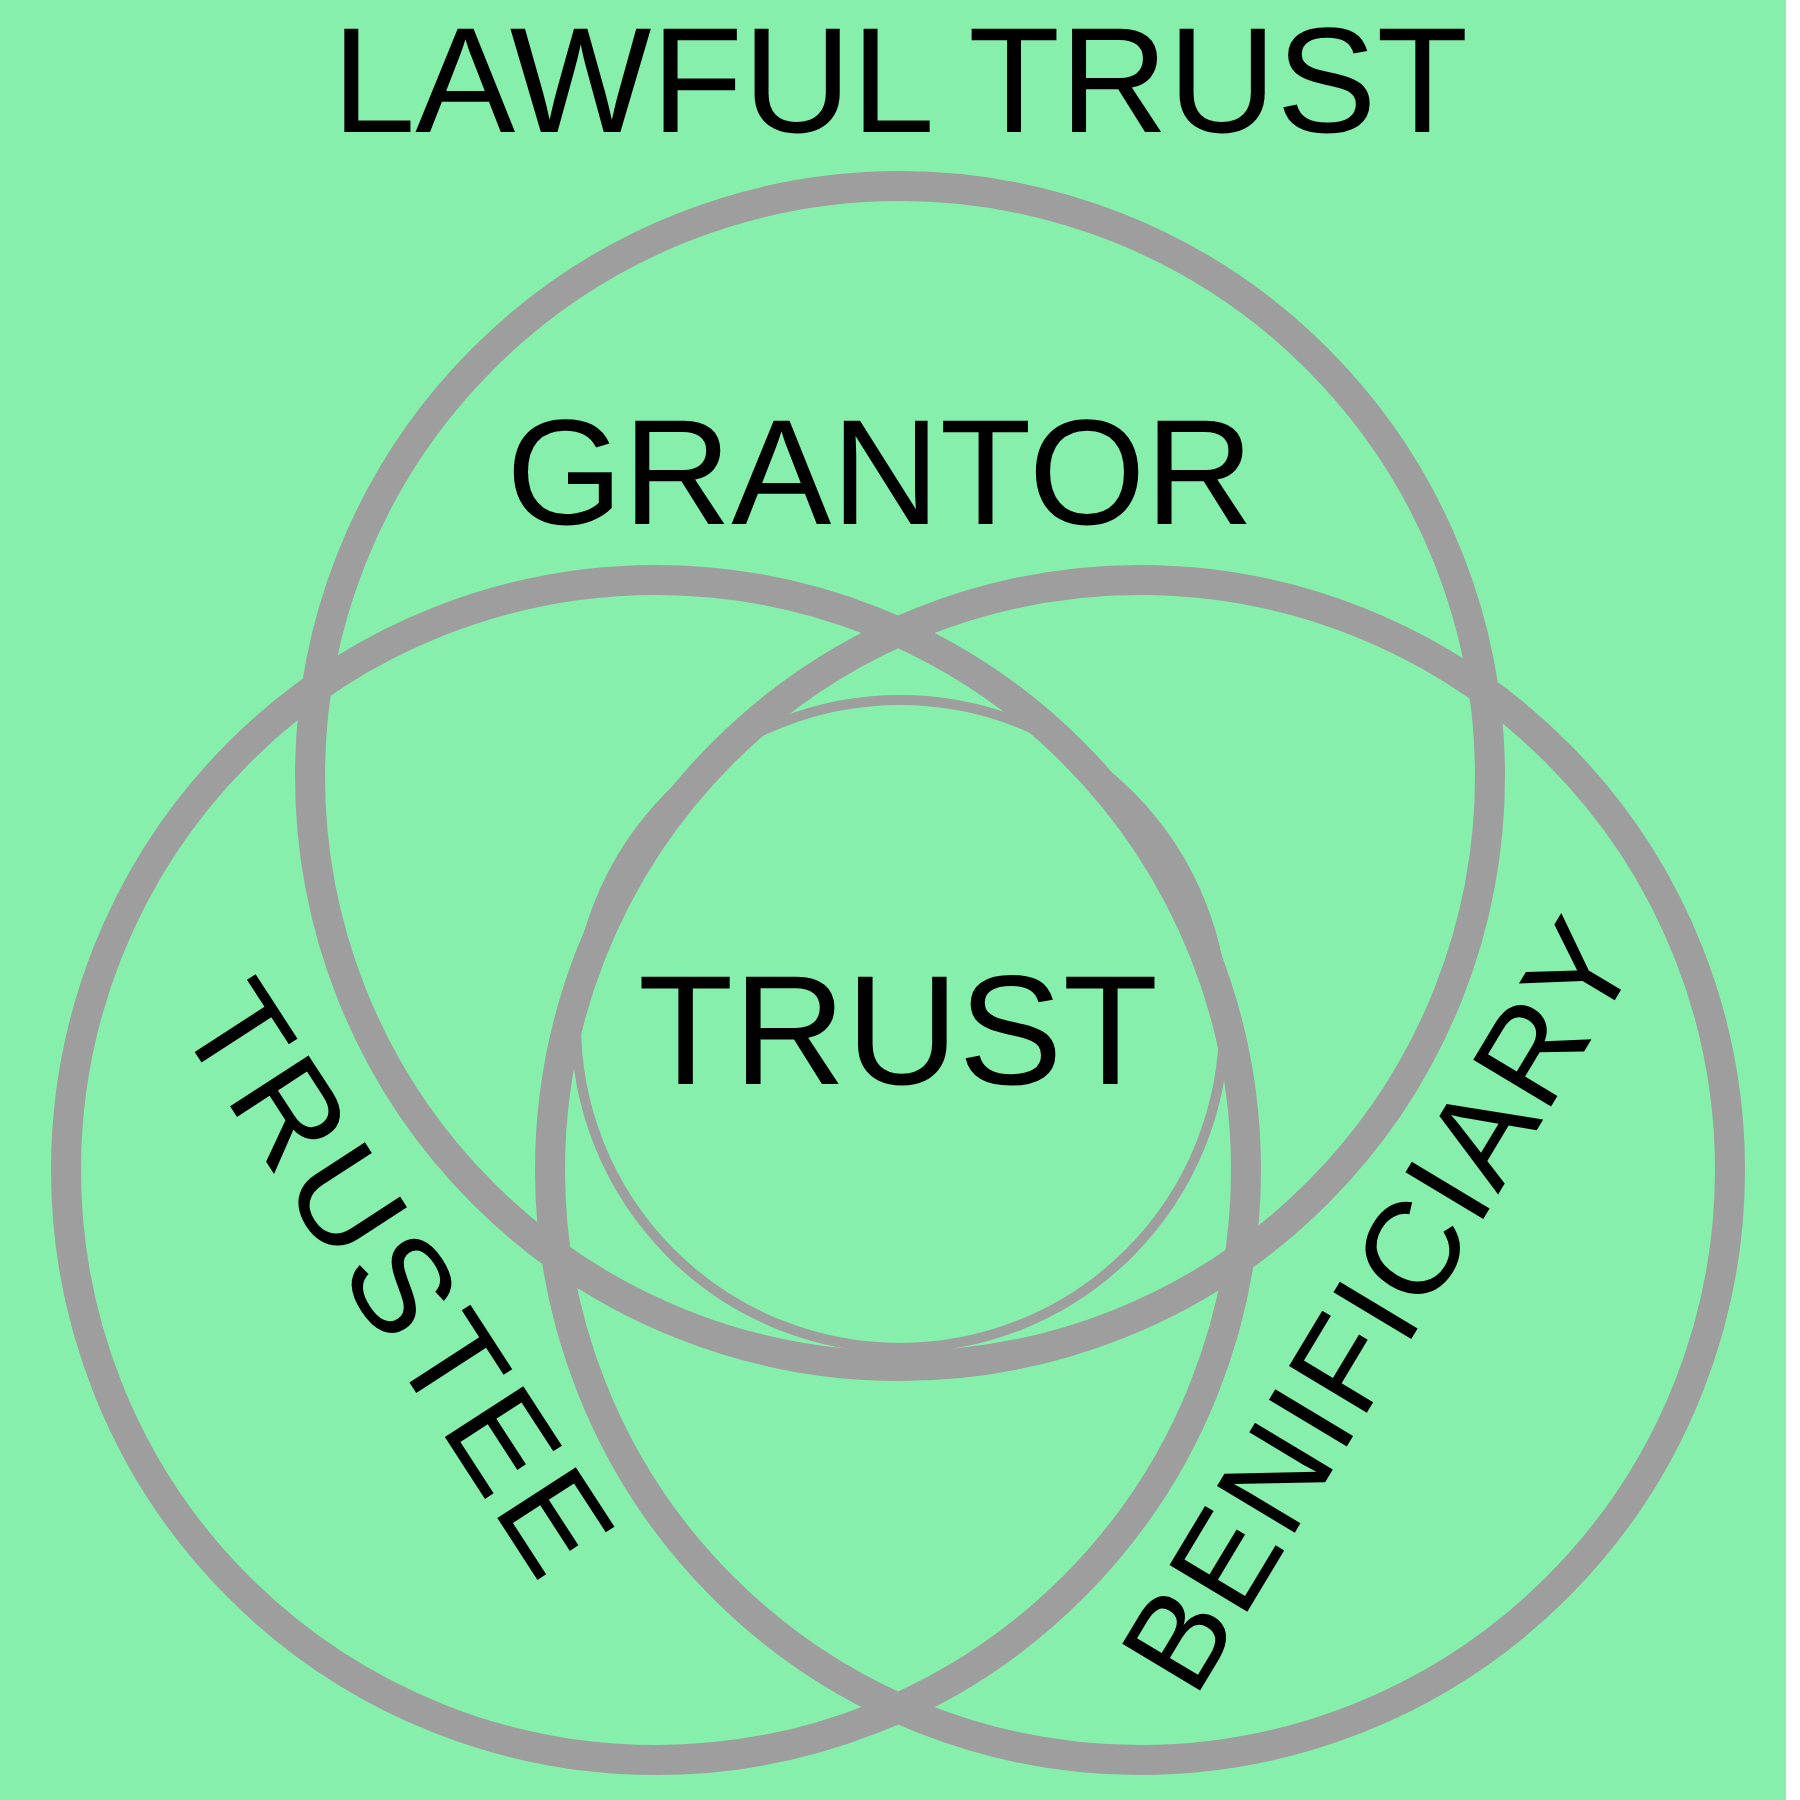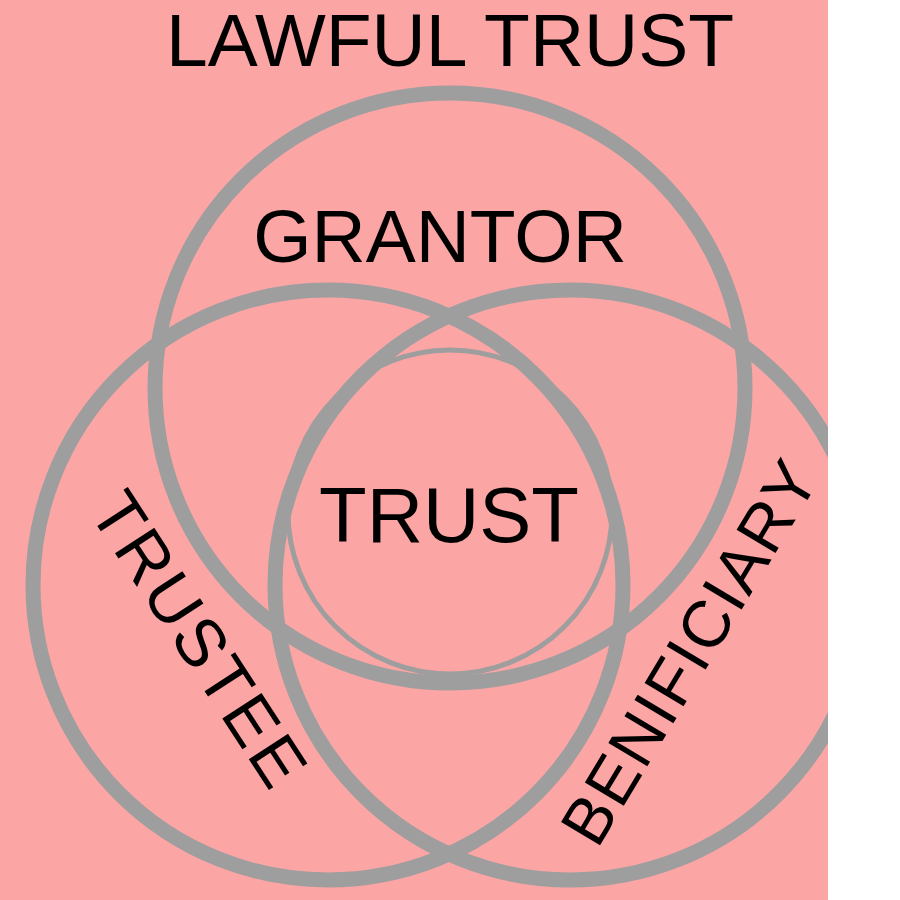--- a/index.html
+++ b/index.html
@@ -2,23 +2,23 @@
 <html><head>
 <meta charset="utf-8">
 <style>
   html, body {
     margin: 0;
     padding: 0;
     background: #ffffff;
   }
   .canvas {
     position: relative;
-    width: 828px;
+    width: 893px;
     height: 900px;
-    background: #fca5a5;
+    background: #86efac;
     overflow: hidden;
   }
   svg {
     display: block;
     width: 900px;
     height: 900px;
   }
   .big-circle {
     fill: none;
     stroke-width: 15px;

